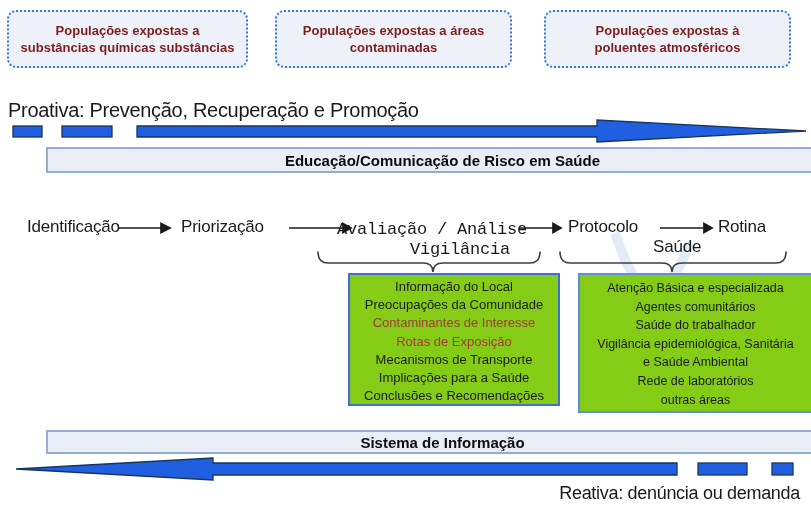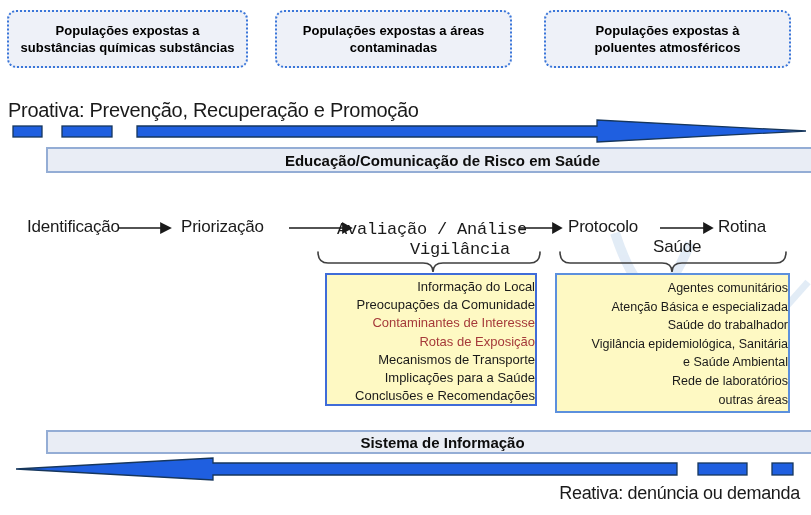--- a/index.html
+++ b/index.html
@@ -6,34 +6,34 @@
   #canvas{
     position:relative;width:811px;height:515px;background:#ffffff;
     font-family:"Liberation Sans",sans-serif;color:#1a1a1a;overflow:hidden;
   }
   .abs{position:absolute;}
   
   .pop-box{
     position:absolute;top:10px;height:54px;
     border:2px dotted #3a76d9;border-radius:9px;background:#eef1f8;
     display:flex;flex-direction:column;align-items:center;justify-content:center;
-    font-weight:bold;font-size:13px;line-height:17px;color:#000000;
+    font-weight:bold;font-size:13px;line-height:17px;color:#7f1d1d;
   }
   
   .banner{
     position:absolute;left:8px;width:789px;
     background:#e9edf5;border:2px solid #94add5;
     display:flex;align-items:center;justify-content:center;
     font-weight:bold;font-size:15px;color:#0d0d0d;margin-left:38px;
   }
   
   .flow-label{position:absolute;font-size:17px;white-space:nowrap;letter-spacing:-0.2px;}
   
   .list-box{
-    position:absolute;background:#fef9c3;text-align:right;white-space:nowrap;
+    position:absolute;background:#84cc16;text-align:center;white-space:nowrap;margin-left:23px;
   }
   .list-box .li{display:block;}
   #assessment-box{
     left:325px;top:273px;width:208px;height:126px;
     border:2px solid #3f6cd8;font-size:13px;line-height:18.2px;padding-top:3px;
   }
   #health-box{
     left:555px;top:273px;width:231px;height:132px;
     border:2px solid #5c90dd;font-size:12.5px;line-height:18.6px;padding-top:4px;
   }
@@ -111,22 +111,22 @@
     <span class="li">Informação do Local</span>
     <span class="li">Preocupações da Comunidade</span>
     <span class="li red">Contaminantes de Interesse</span>
     <span class="li red">Rotas de Exposição</span>
     <span class="li">Mecanismos de Transporte</span>
     <span class="li">Implicações para a Saúde</span>
     <span class="li">Conclusões e Recomendações</span>
   </div>
 
   <div id="health-box" class="list-box">
+    <span class="li">Atenção Básica e especializada</span>
     <span class="li">Agentes comunitários</span>
-    <span class="li">Atenção Básica e especializada</span>
     <span class="li">Saúde do trabalhador</span>
     <span class="li">Vigilância epidemiológica, Sanitária</span>
     <span class="li">e Saúde Ambiental</span>
     <span class="li">Rede de laboratórios</span>
     <span class="li">outras áreas</span>
   </div>
 
   <div class="banner" style="top:430px;height:20px;">
     <span>Sistema de Informação</span>
   </div>

